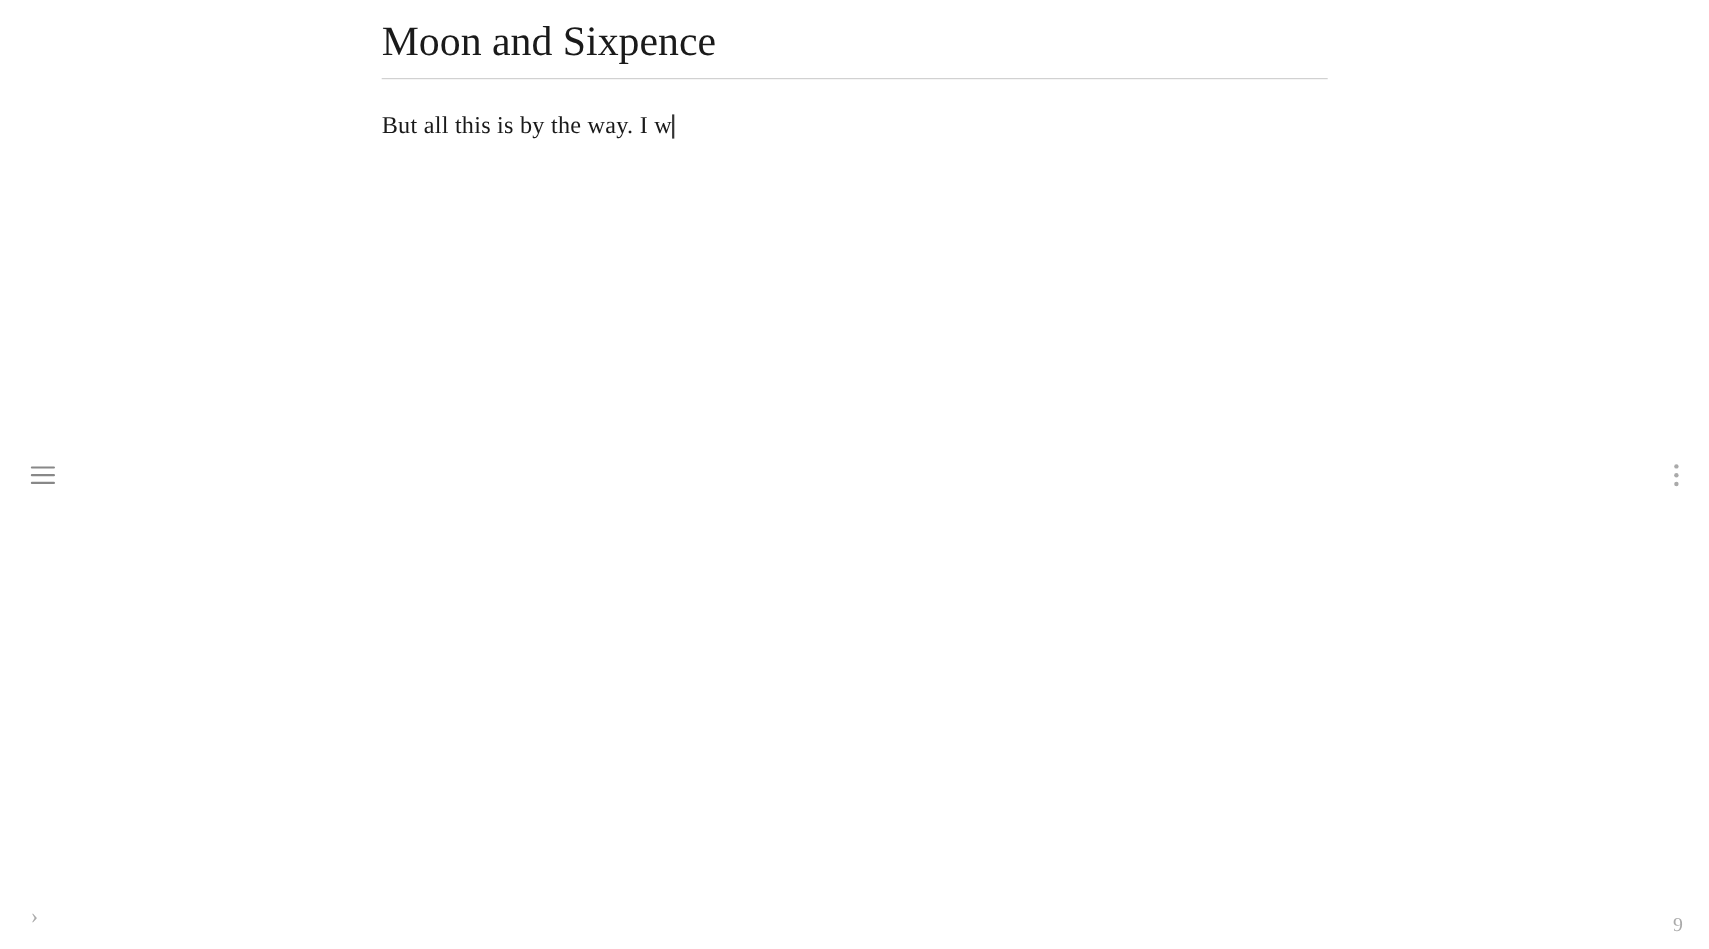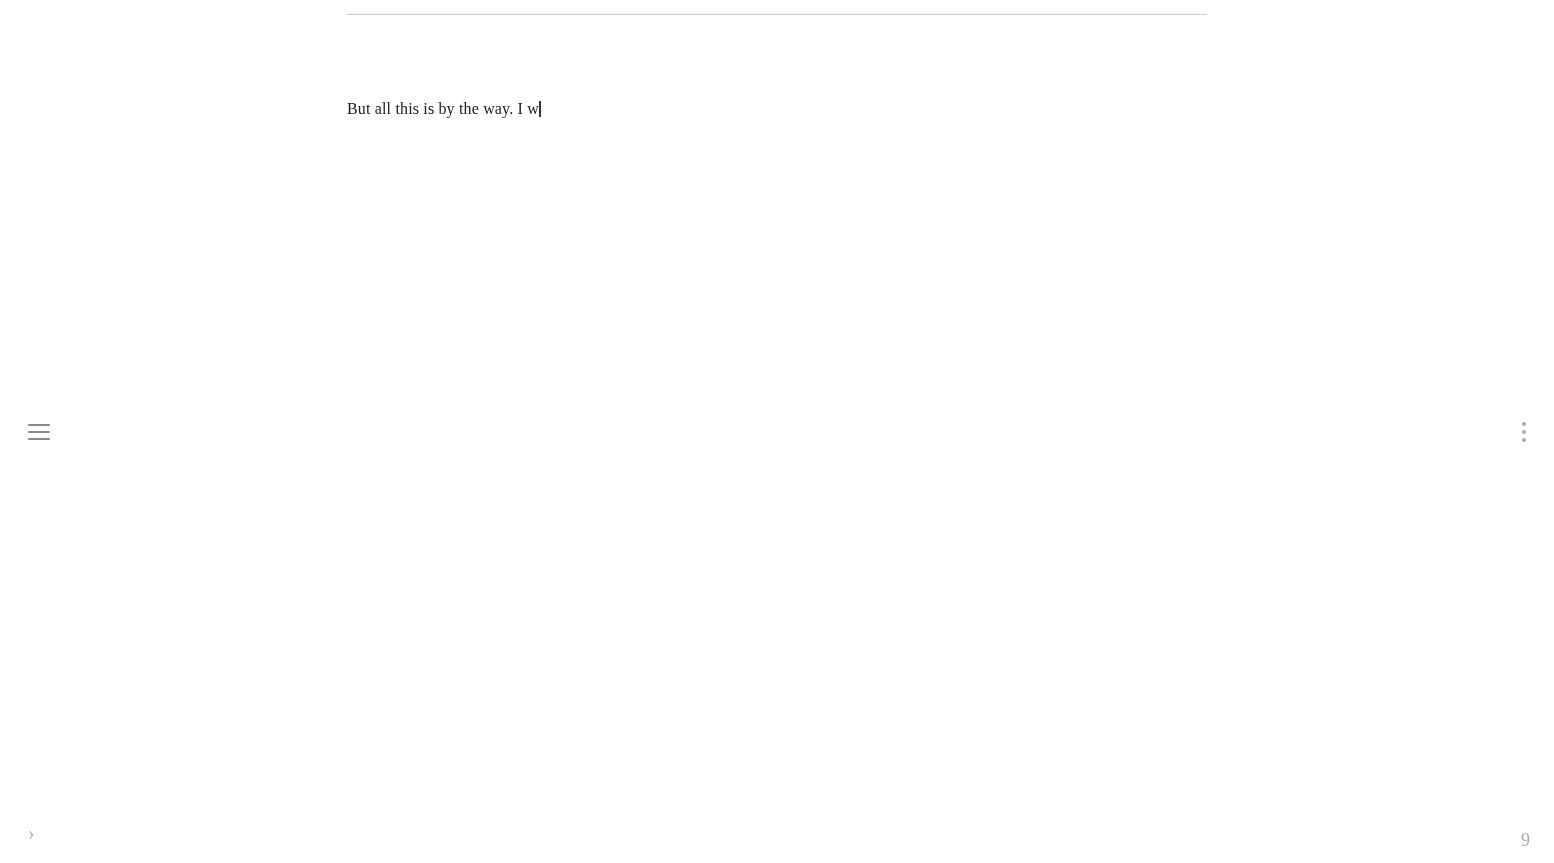--- a/index.html
+++ b/index.html
@@ -85,21 +85,21 @@
     .content-area {
       position: absolute;
       top: 76px;
       left: 50%;
       transform: translateX(-50%);
       width: 860px;
       padding-top: 20px;
     }
 
     .book-text {
-      font-size: 16px;
+      font-size: 22px;
       color: #1a1a1a;
       font-family: Georgia, 'Times New Roman', serif;
       line-height: 1.6;
       letter-spacing: 0.01em;
     }
 
     .text-cursor {
       display: inline-block;
       width: 2px;
       height: 1em;
@@ -148,20 +148,21 @@
 </head>
 <body>
 
 <div class="hamburger-icon">
   <span></span>
   <span></span>
   <span></span>
 </div>
 
 <div class="title-area">
+  <div class="book-title">Moon and Sixpence</div>
   <hr class="title-divider">
 </div>
 
 <div class="more-icon">
   <span></span>
   <span></span>
   <span></span>
 </div>
 
 <div class="content-area">

